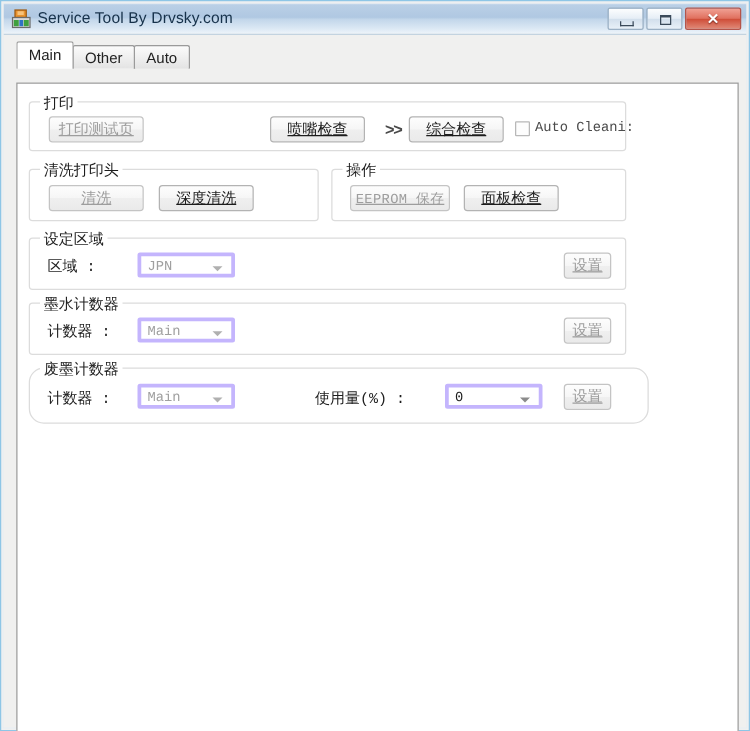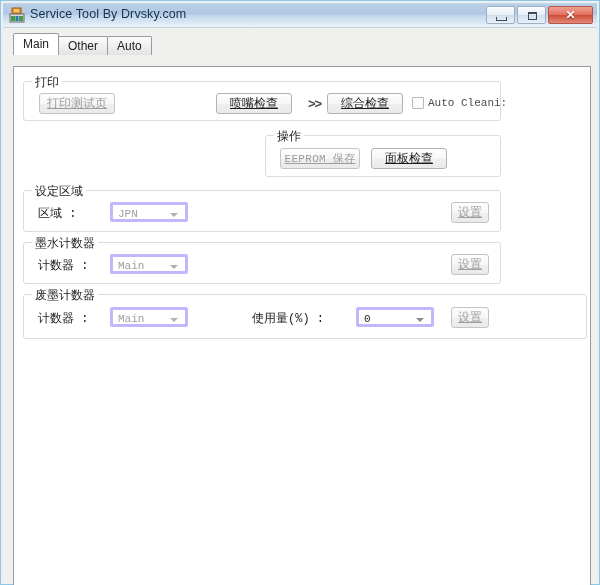--- a/index.html
+++ b/index.html
@@ -309,20 +309,25 @@
       <div class="btn" style="left:15px; top:11px; width:76px; height:21px;">打印测试页</div>
       <div class="btn enabled" style="left:192px; top:11px; width:76px; height:21px;">喷嘴检查</div>
       <span class="arrows" style="left:284px; top:14px;">&gt;&gt;</span>
       <div class="btn enabled" style="left:303px; top:11px; width:76px; height:21px;">综合检查</div>
       <label class="checkrow" style="left:388px; top:15px;">
         <span class="checkbox"></span>
         <span class="check-label">Auto Cleani:</span>
       </label>
     </div>
 
+    <div class="group" style="left:9px; top:68px; width:232px; height:42px;">
+      <span class="group-title">清洗打印头</span>
+      <div class="btn" style="left:15px; top:12px; width:76px; height:21px;">清洗</div>
+      <div class="btn enabled" style="left:103px; top:12px; width:76px; height:21px;">深度清洗</div>
+    </div>
 
     <div class="group" style="left:251px; top:68px; width:236px; height:42px;padding-left:44px;">
       <span class="group-title">操作</span>
       <div class="btn mono" style="left:14px; top:12px; width:80px; height:21px;">EEPROM 保存</div>
       <div class="btn enabled" style="left:105px; top:12px; width:76px; height:21px;">面板检查</div>
     </div>
 
     <div class="group" style="left:9px; top:123px; width:478px; height:42px;">
       <span class="group-title">设定区域</span>
       <span class="lbl" style="left:14px; top:14px;">区域 :</span>
@@ -336,21 +341,21 @@
     <div class="group" style="left:9px; top:175px; width:478px; height:42px;">
       <span class="group-title">墨水计数器</span>
       <span class="lbl" style="left:14px; top:14px;">计数器 :</span>
       <div class="combo" style="left:86px; top:11px; width:78px;">
         <span>Main</span>
         <span class="combo-arrow"></span>
       </div>
       <div class="btn" style="left:427px; top:11px; width:38px; height:21px;">设置</div>
     </div>
 
-    <div class="group" style="left:9px; top:227px; width:564px; height:45px;">
+    <div class="group" style="left:9px; top:227px; width:496px; height:45px;border-radius:12px;">
       <span class="group-title">废墨计数器</span>
       <span class="lbl" style="left:14px; top:15px;">计数器 :</span>
       <div class="combo" style="left:86px; top:12px; width:78px;">
         <span>Main</span>
         <span class="combo-arrow"></span>
       </div>
       <span class="lbl" style="left:228px; top:15px;">使用量(%) :</span>
       <div class="combo enabled" style="left:332px; top:12px; width:78px;">
         <span>0</span>
         <span class="combo-arrow"></span>

